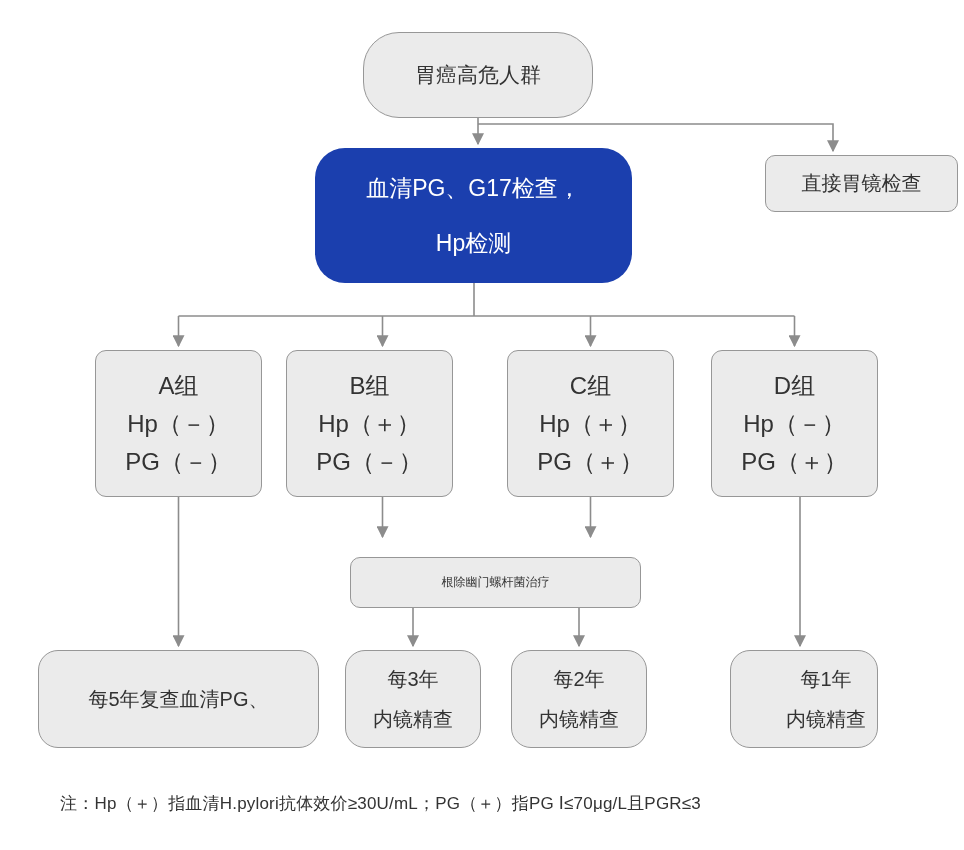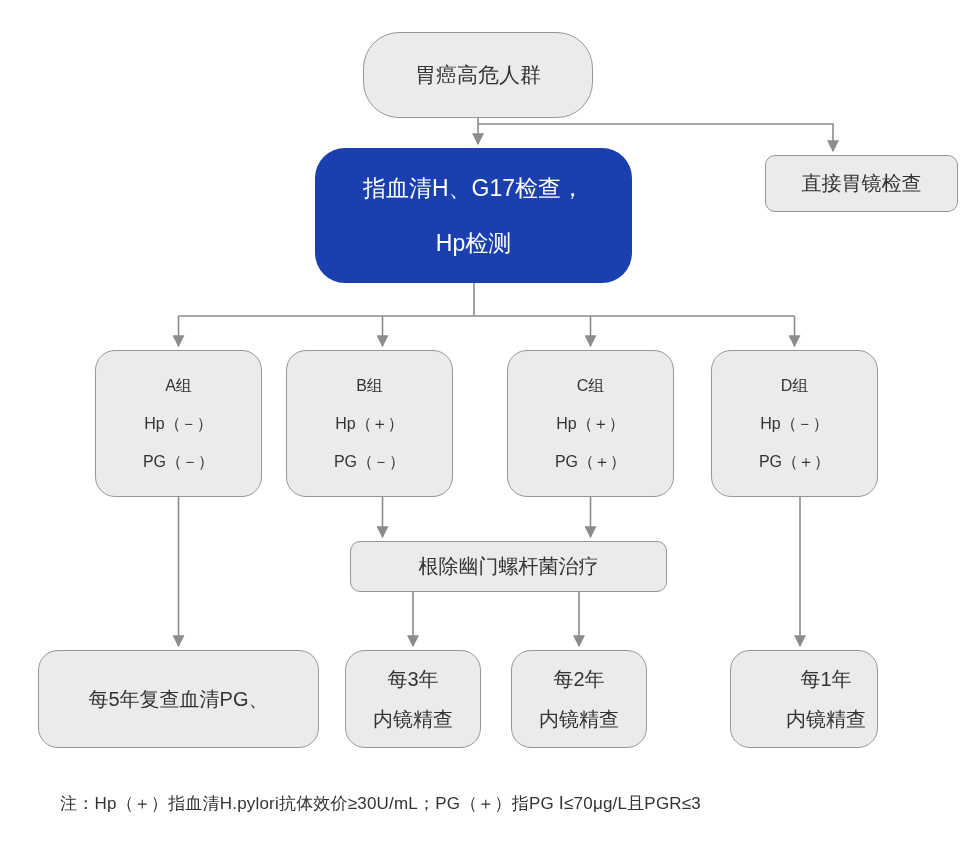--- a/index.html
+++ b/index.html
@@ -43,27 +43,27 @@
     align-items: center;
     justify-content: center;
     text-align: center;
     color: var(--text);
   }
   .n-top    { left: 363px; top: 32px;  width: 230px; height: 86px;  border-radius: 36px; font-size: 21px; }
   .n-blue   { left: 315px; top: 148px; width: 317px; height: 135px; border-radius: 30px;
               background: var(--primary-fill); border: none; color: var(--primary-text); font-size: 23px; }
   .n-blue .line { line-height: 55px; }
   .n-direct { left: 737px; top: 155px; width: 193px; height: 57px;  border-radius: 10px; font-size: 20px; margin-left: 28px; }
-  .group    { top: 350px; width: 167px; height: 147px; border-radius: 20px; font-size: 16px; }
+  .group    { top: 350px; width: 167px; height: 147px; border-radius: 11px; font-size: 24px; }
   .group .line { line-height: 38px; }
   .n-ga { left: 95px; }
   .n-gb { left: 286px; }
   .n-gc { left: 507px; text-align: center; }
   .n-gd { left: 711px; }
-  .n-erad { left: 350px; top: 541px; width: 317px; height: 51px; border-radius: 10px; font-size: 20px; }
+  .n-erad { left: 350px; top: 557px; width: 291px; height: 51px; border-radius: 10px; font-size: 12px; }
   .follow  { top: 650px; height: 98px; border-radius: 20px; font-size: 20px; }
   .follow .line { line-height: 40px; }
   .n-fa { left: 38px;  width: 281px; }
   .n-fb { left: 345px; width: 136px; }
   .n-fc { left: 511px; width: 136px; }
   .n-fd { left: 730px; width: 148px; padding-left: 44px; }
   .note {
     position: absolute;
     left: 60px;
     top: 792px;
@@ -97,21 +97,21 @@
     <line x1="413" y1="592" x2="413" y2="646" marker-end="url(#ah)"></line>
     <line x1="579" y1="592" x2="579" y2="646" marker-end="url(#ah)"></line>
     <line x1="800" y1="497" x2="800" y2="646" marker-end="url(#ah)"></line>
   </svg>
 
   <div class="node n-top">
     <span class="line">胃癌高危人群</span>
   </div>
 
   <div class="node n-blue">
-    <div class="line">指血清H、G17检查，</div>
+    <div class="line">血清PG、G17检查，</div>
     <div class="line">Hp检测</div>
   </div>
 
   <div class="node n-direct">
     <span class="line">直接胃镜检查</span>
   </div>
 
   <div class="node group n-ga">
     <div class="line">A组</div>
     <div class="line">Hp（－）</div>

